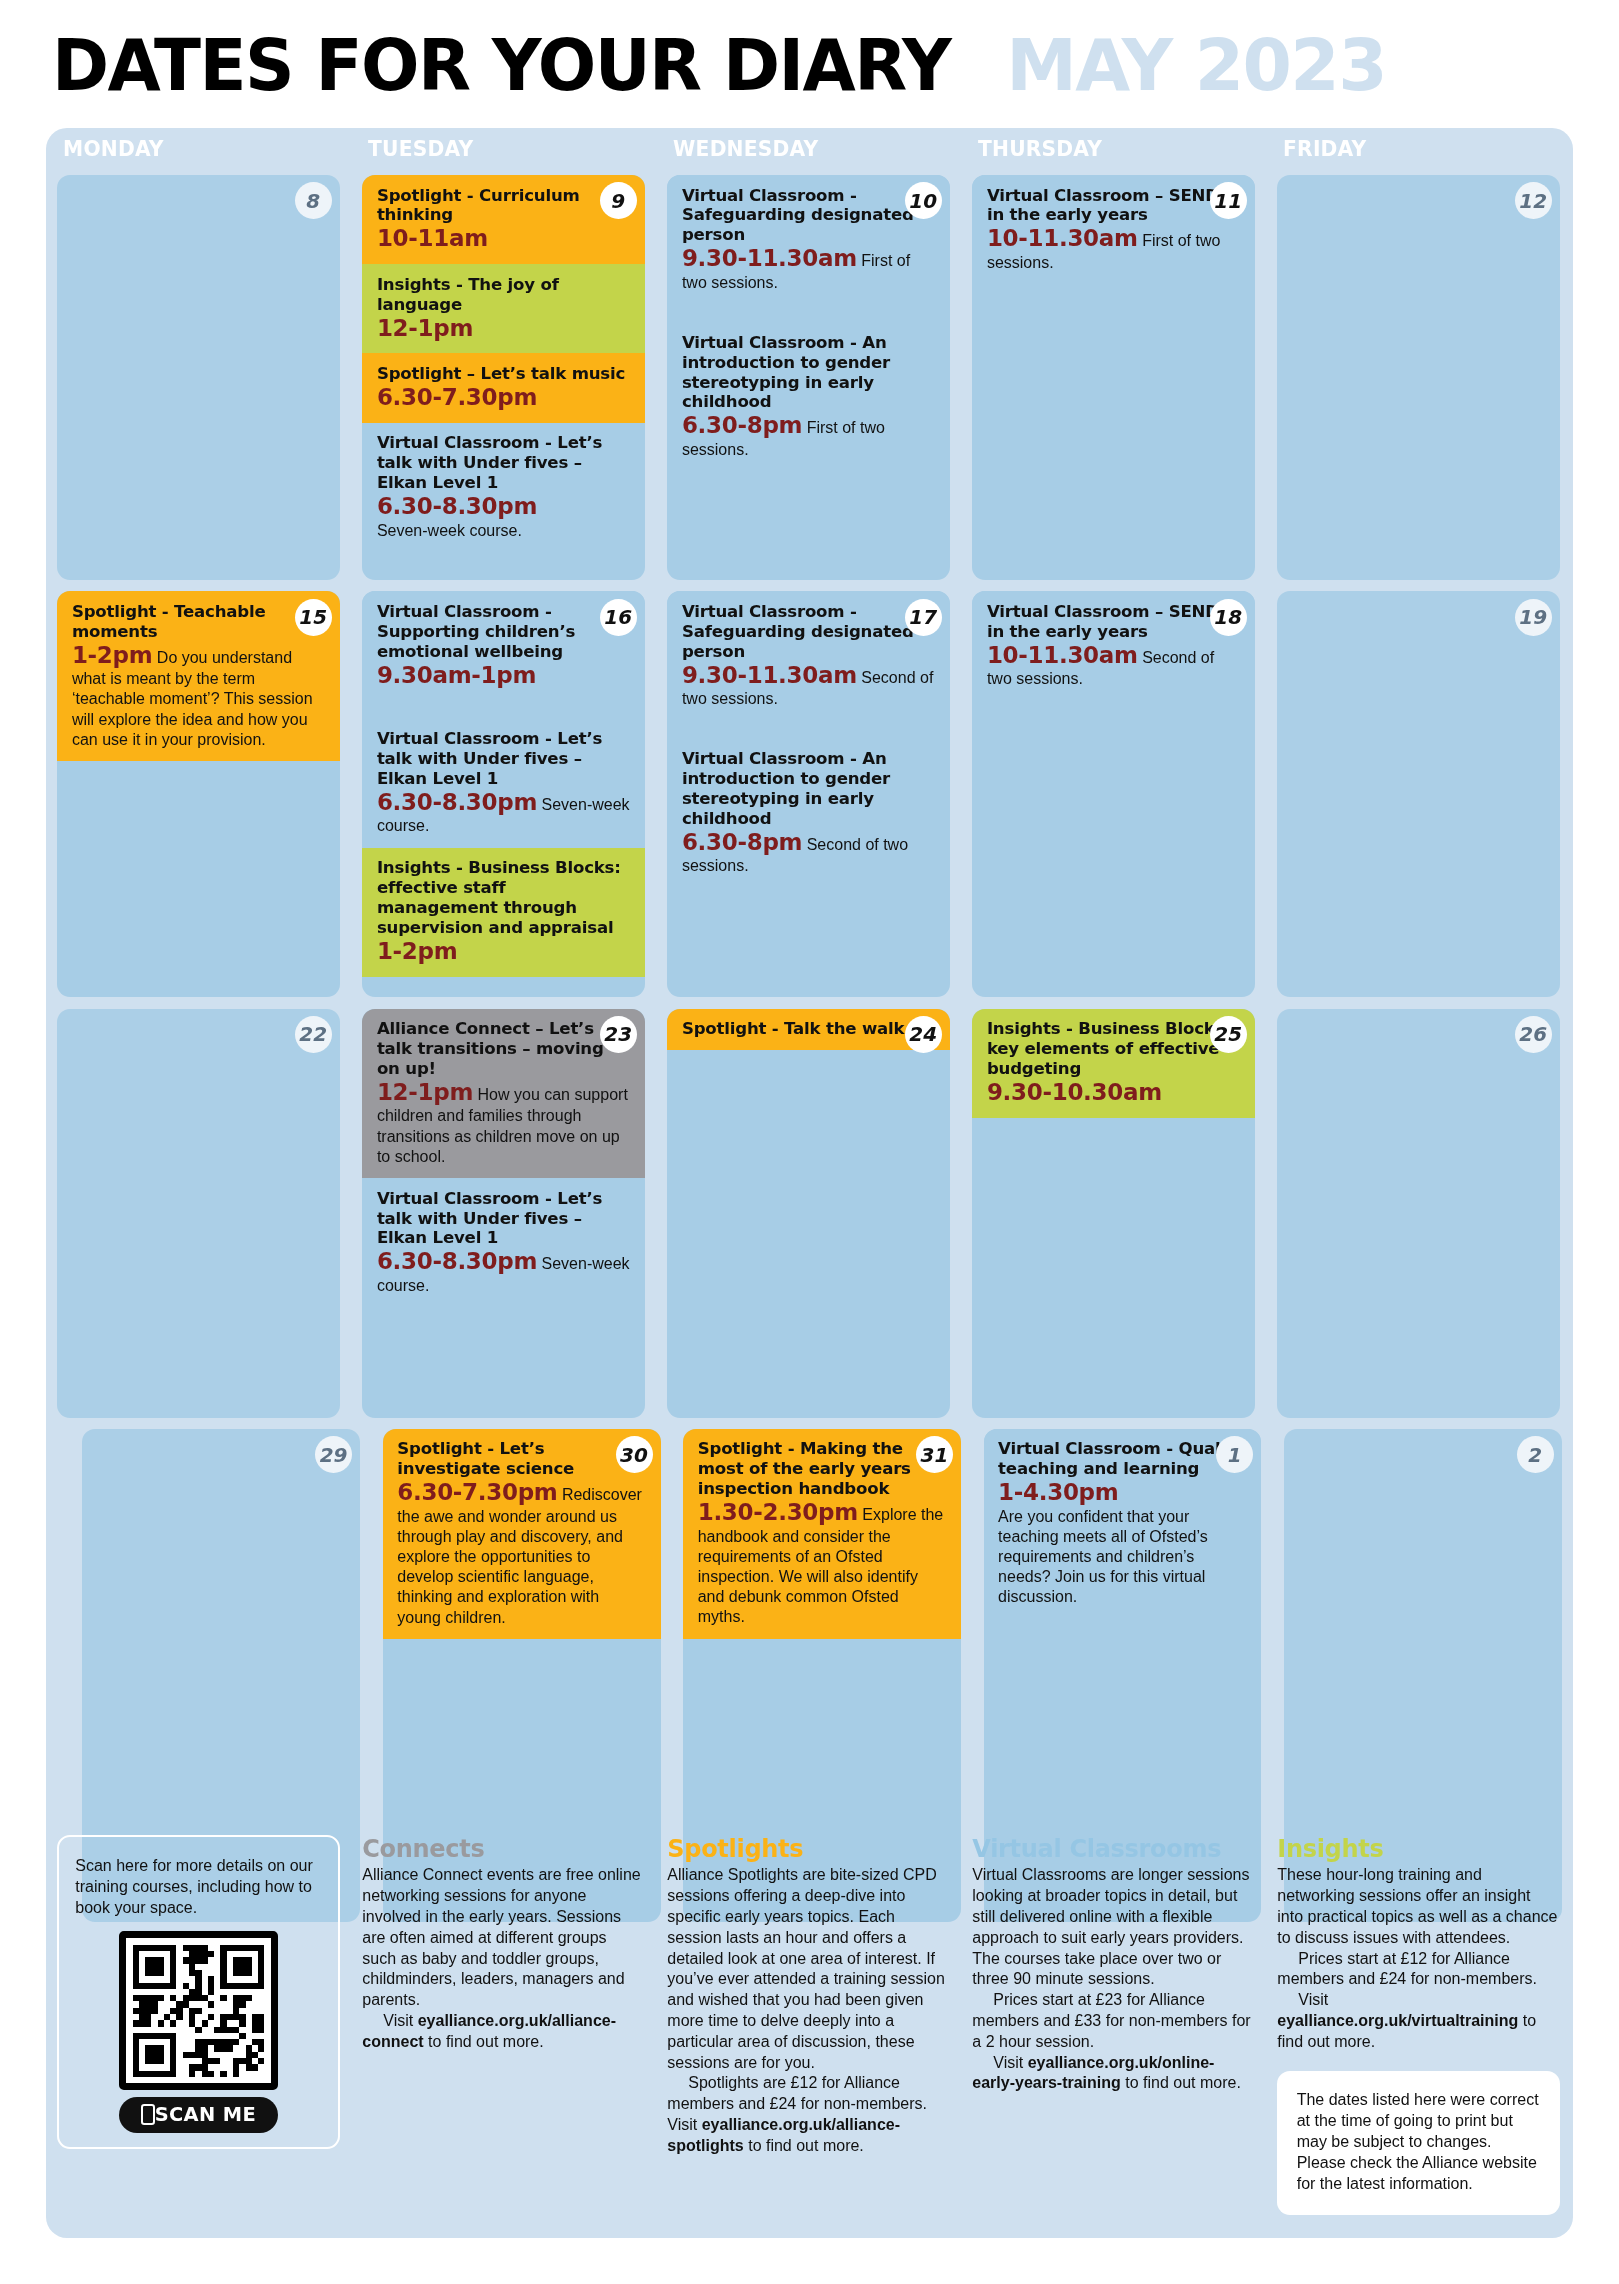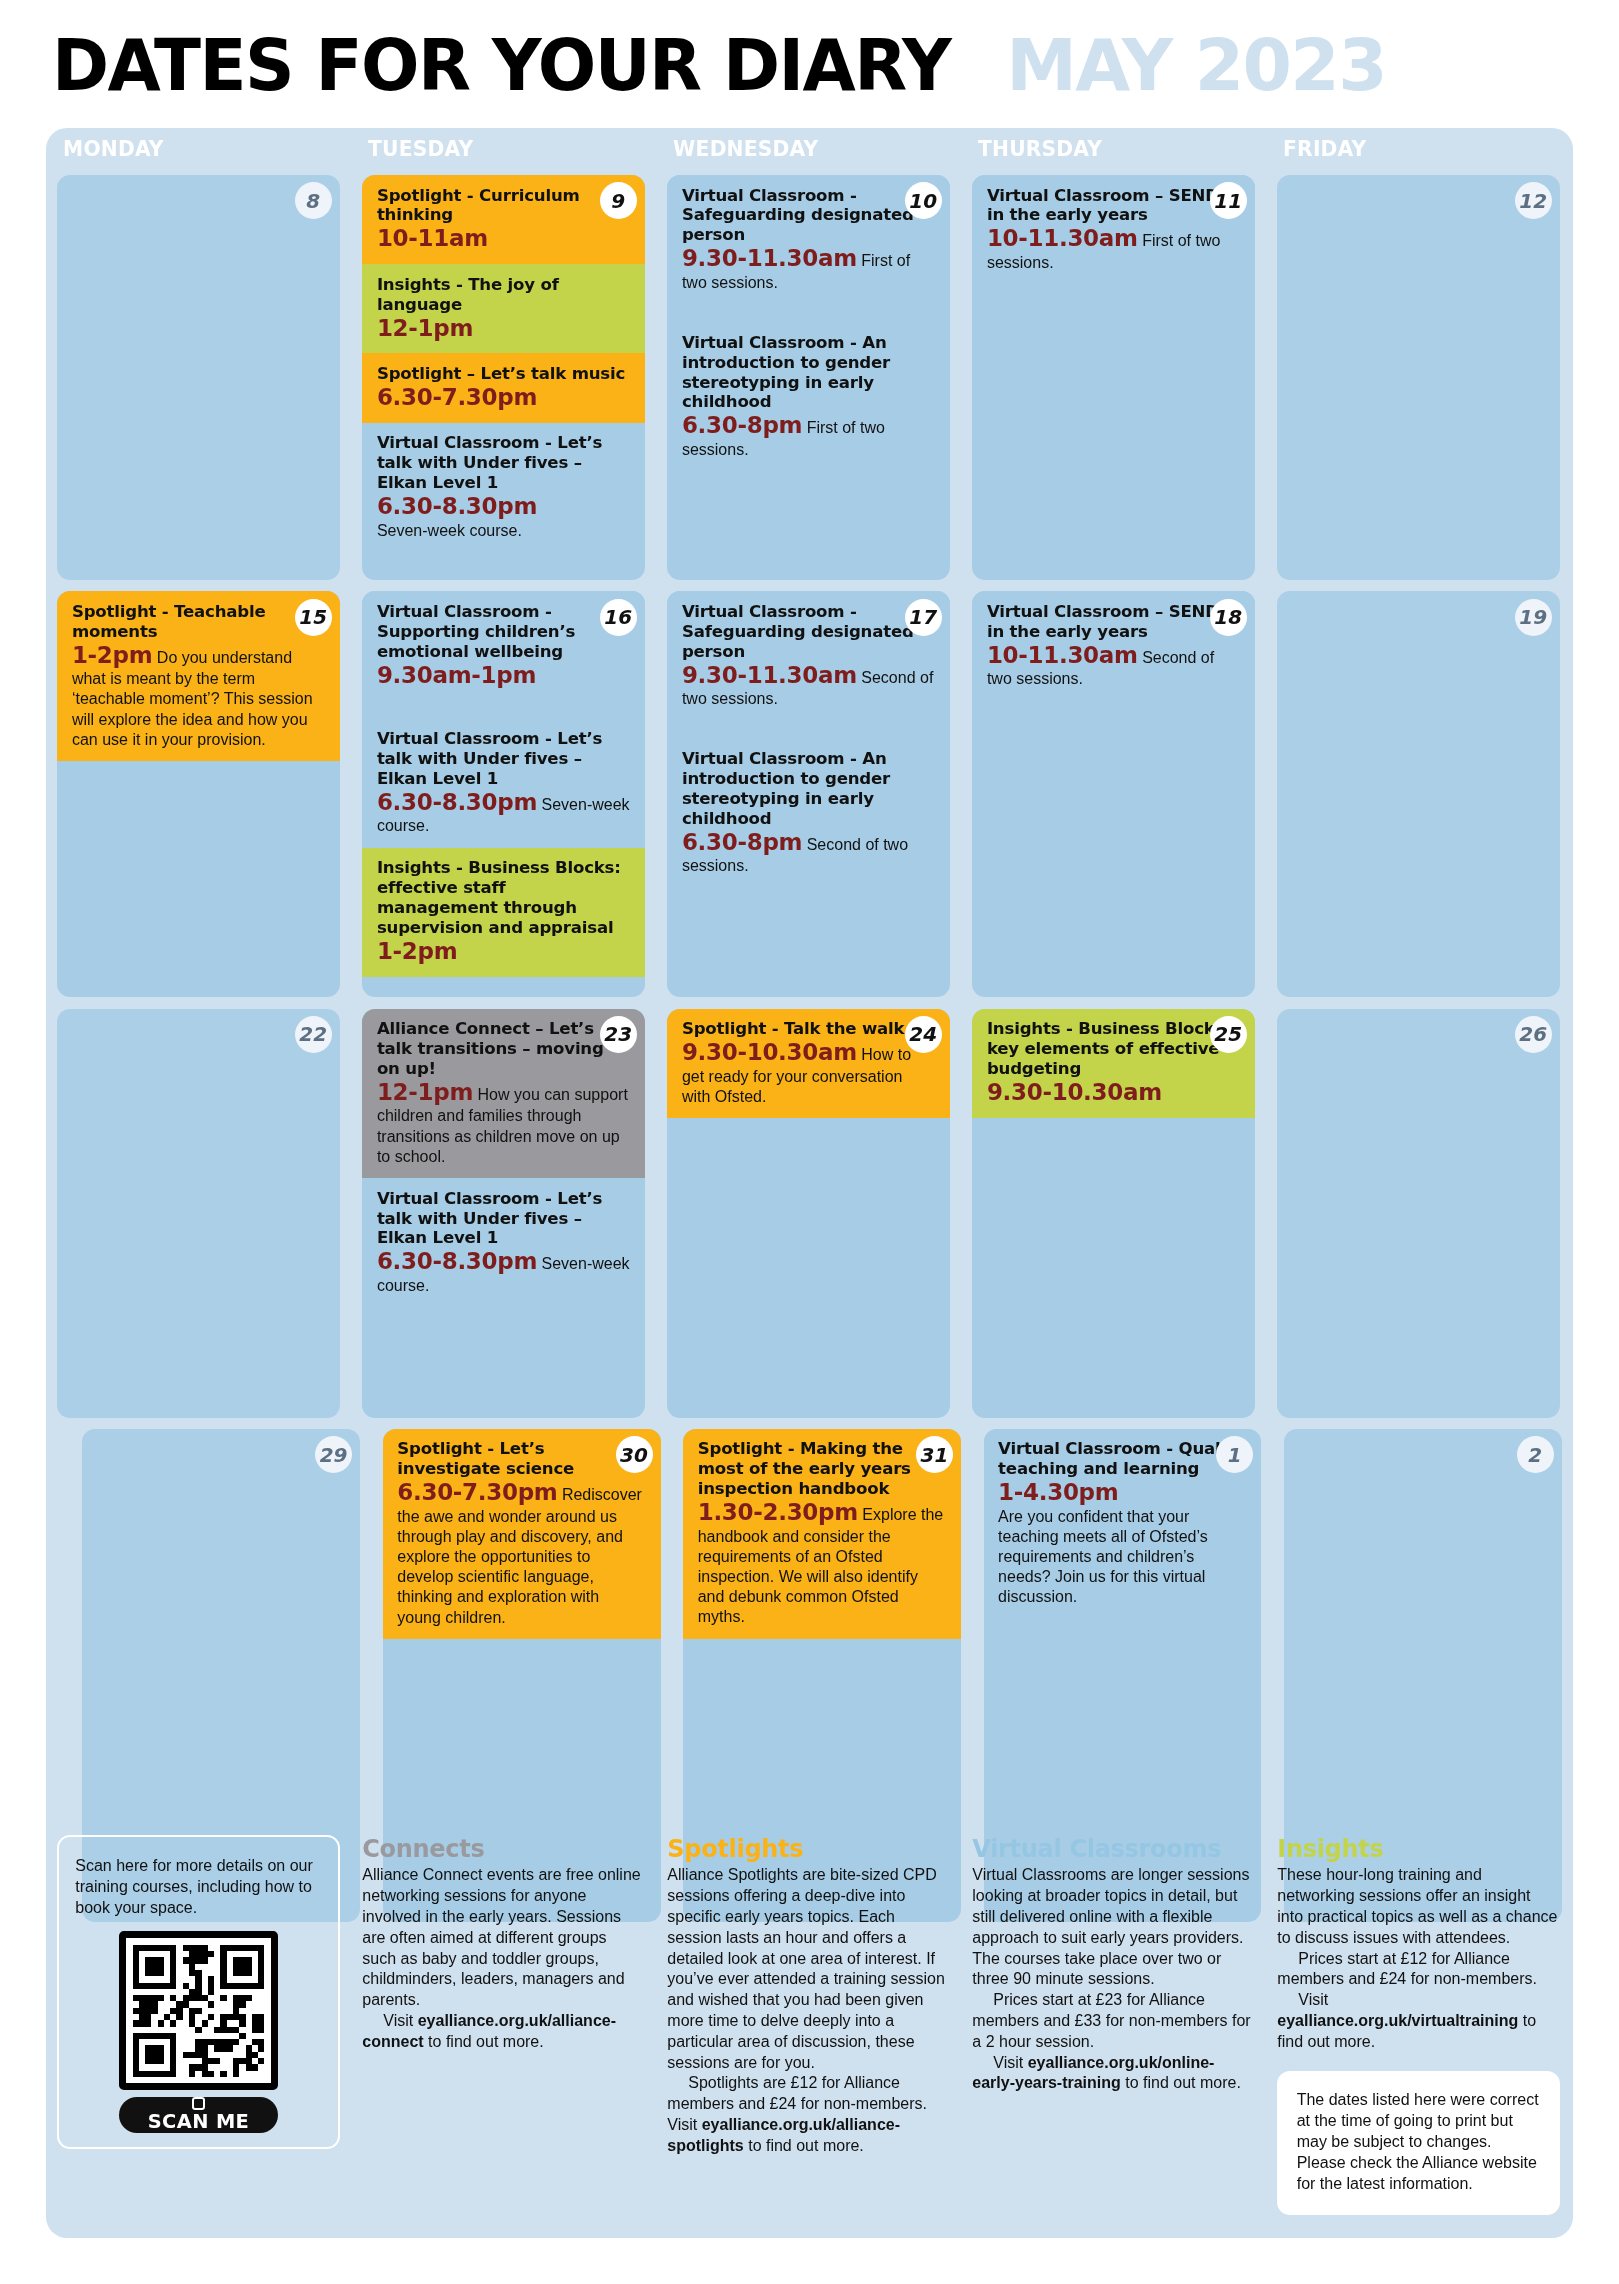--- a/index.html
+++ b/index.html
@@ -215,21 +215,20 @@
     grid-template-rows: repeat(21, 1fr);
   }
   .qrgrid i { background: transparent; }
   .qrgrid i.on { background: #000000; }
   .scanme {
     margin-top: 6.5px;
     width: 159px; height: 36px;
     background: #111111;
     border-radius: 18px;
     display: flex; align-items: center; justify-content: center;
-    flex-direction: column;
   }
   .scanme .phone {
     width: 13.8px; height: 21px;
     border: 2.4px solid #ffffff;
     border-radius: 3.2px;
   }
   .scanme .lbl {
     font-family: "DejaVu Sans", sans-serif;
     font-weight: 700;
     font-size: 19.4px;
@@ -398,21 +397,20 @@
               <div class="line"><span class="ttl">Virtual Classroom - Let’s talk with Under fives – Elkan Level 1</span></div>
               <div class="line"><span class="tm">6.30-8.30pm</span><span class="desc"> Seven-week course.</span></div>
             </div>
           </div>
         </div>
         <div class="daycell">
           <div class="cellbox">
             <div class="daynum">24</div>
             <div class="ev orange">
               <div class="line"><span class="ttl">Spotlight - Talk the walk</span></div>
-              <div class="line"><span class="tm">9.30-10.30am</span><span class="desc"> How to get ready for your conversation with Ofsted.</span></div>
             </div>
           </div>
         </div>
         <div class="daycell">
           <div class="cellbox">
             <div class="daynum">25</div>
             <div class="ev green">
               <div class="line"><span class="ttl">Insights - Business Blocks: key elements of effective budgeting</span></div>
               <div class="line"><span class="tm">9.30-10.30am</span></div>
             </div>

